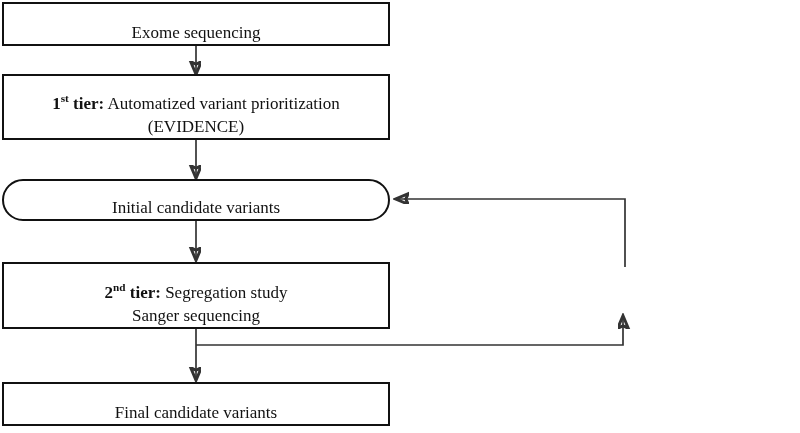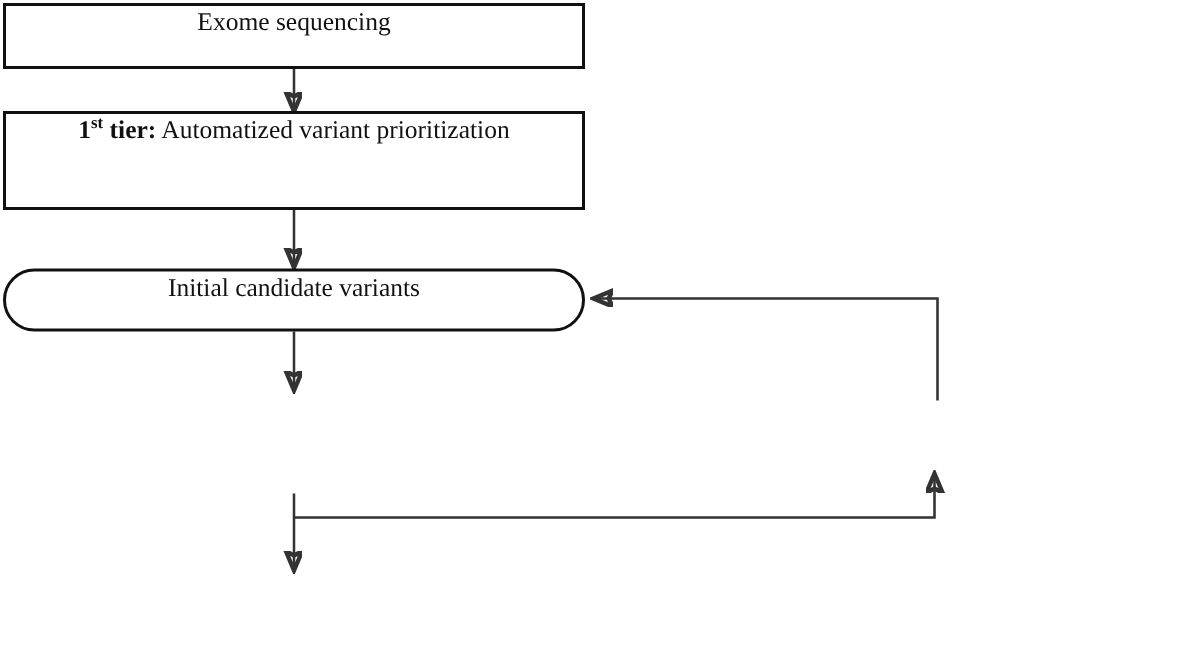--- a/index.html
+++ b/index.html
@@ -14,21 +14,21 @@
     background: #ffffff;
     font-family: "Liberation Serif", "DejaVu Serif", serif;
     overflow: hidden;
   }
   .node {
     position: absolute;
     box-sizing: border-box;
     border: 2px solid #111111;
     background: #ffffff;
     display: flex;
-    align-items: flex-start;
+    align-items: flex-end;
     justify-content: center;
     text-align: center;
     color: #111111;
     font-size: 17px;
     line-height: 1.32;
   }
   .node .label {
     display: block;
     padding: 0 6px;
   }
@@ -80,23 +80,33 @@
     <polyline points="625,267 625,199 396,199" marker-end="url(#arrowhead)"></polyline>
   </svg>
 
   <div class="node" style="left:2px; top:2px; width:388px; height:44px;">
     <span class="label">Exome sequencing</span>
   </div>
 
   <div class="node" style="left:2px; top:74px; width:388px; height:66px;">
     <span class="label">
       <span class="strong">1</span><sup class="strong">st</sup><span class="strong"> tier:</span><span> Automatized variant prioritization</span><br>
+      <span>(EVIDENCE)</span>
     </span>
   </div>
 
   <div class="node" style="left:2px; top:179px; width:388px; height:42px;border-radius:21px;">
     <span class="label">Initial candidate variants</span>
   </div>
 
+  <div class="node" style="left:2px; top:262px; width:388px; height:67px;">
+    <span class="label">
+      <span class="strong">2</span><sup class="strong">nd</sup><span class="strong"> tier:</span><span> Segregation study</span><br>
+      <span>Sanger sequencing</span>
+    </span>
+  </div>
 
 
+  <div class="node" style="left:2px; top:382px; width:388px; height:44px;">
+    <span class="label">Final candidate variants</span>
+  </div>
 
 </div>
 
 </body></html>

